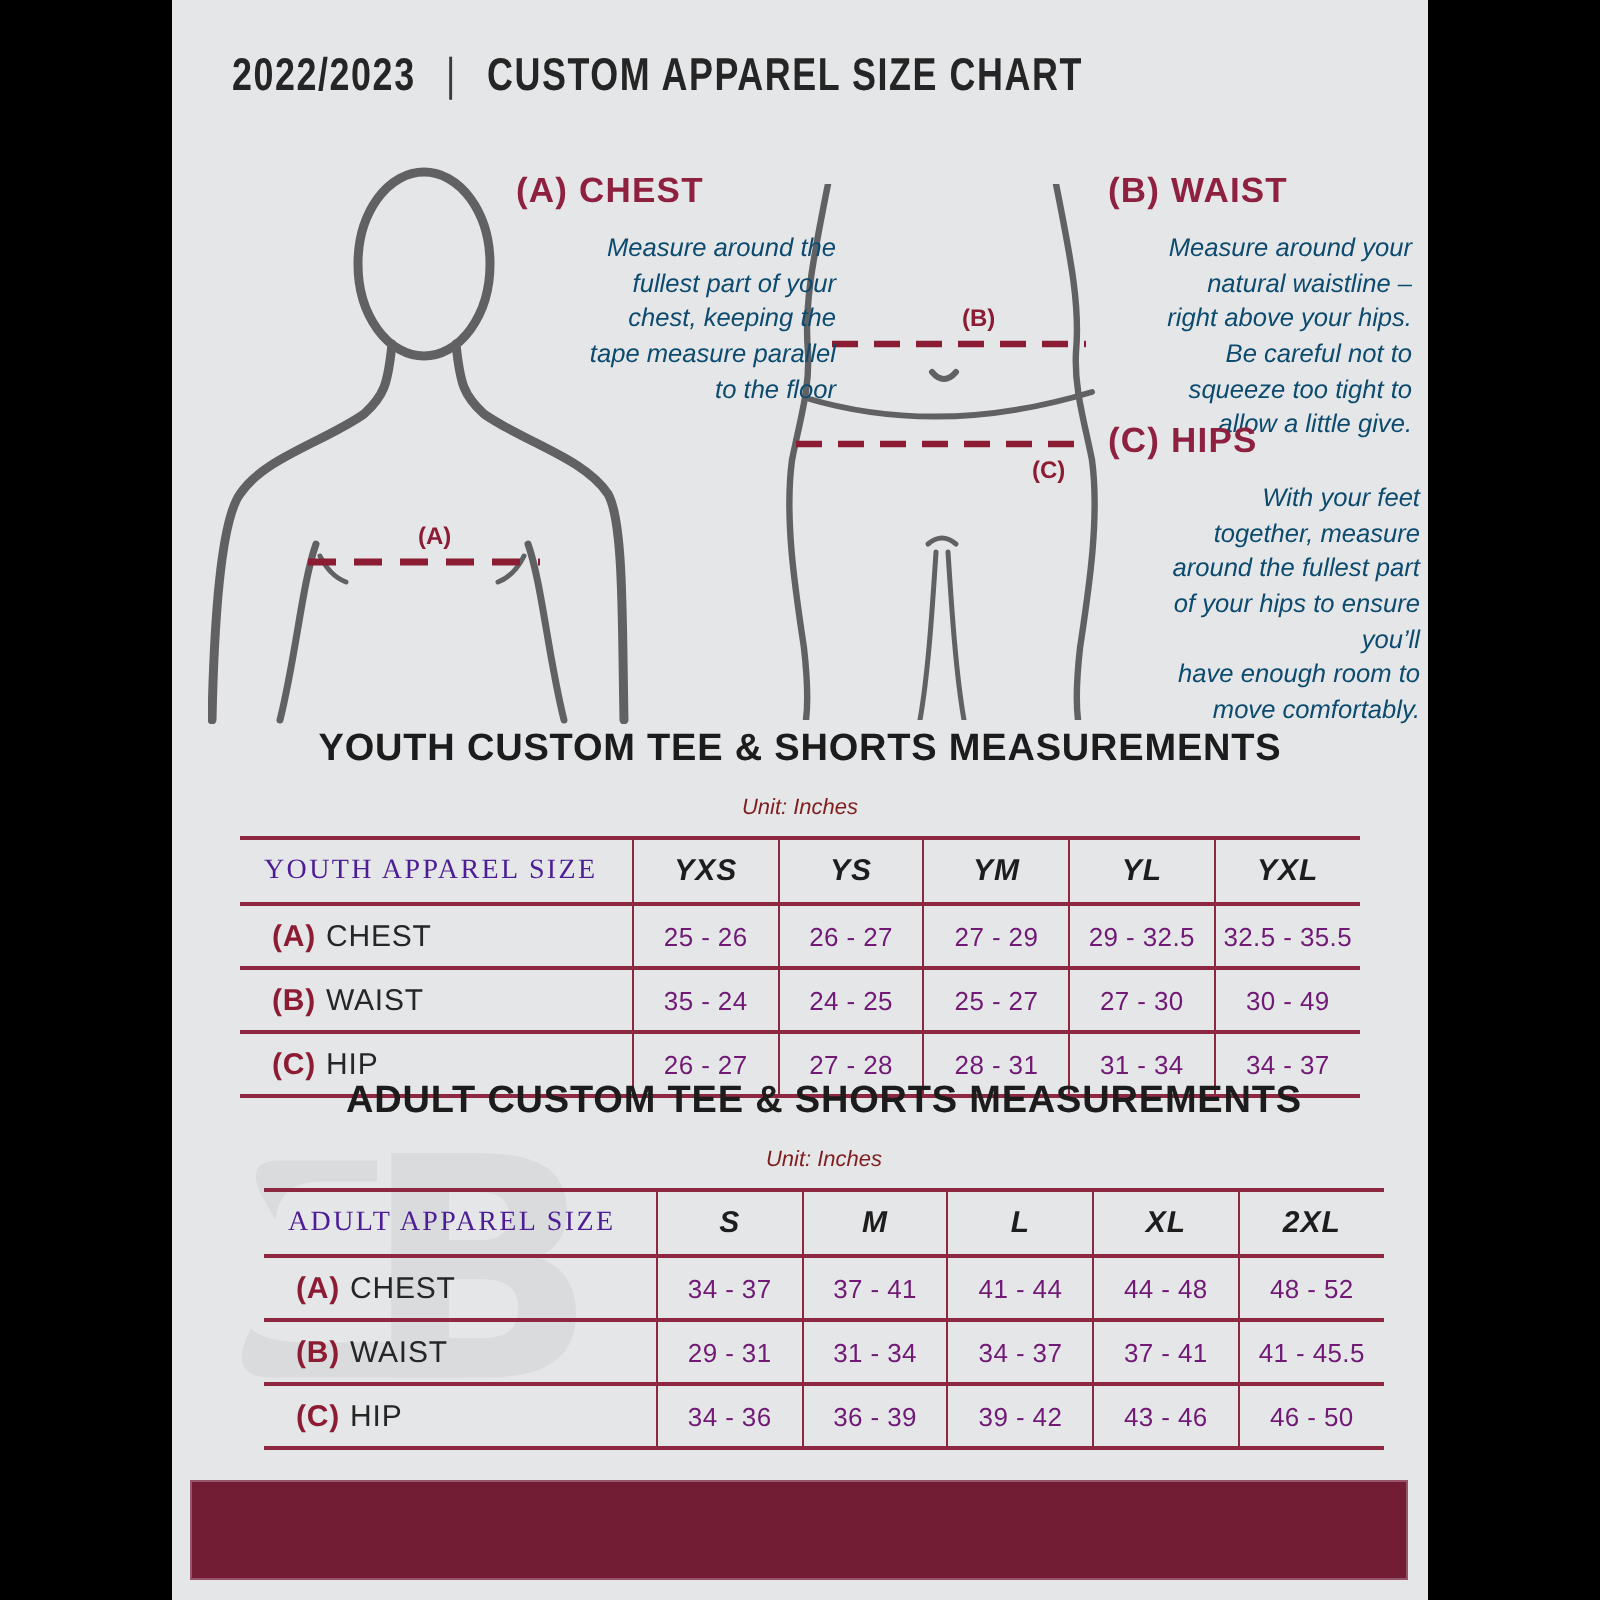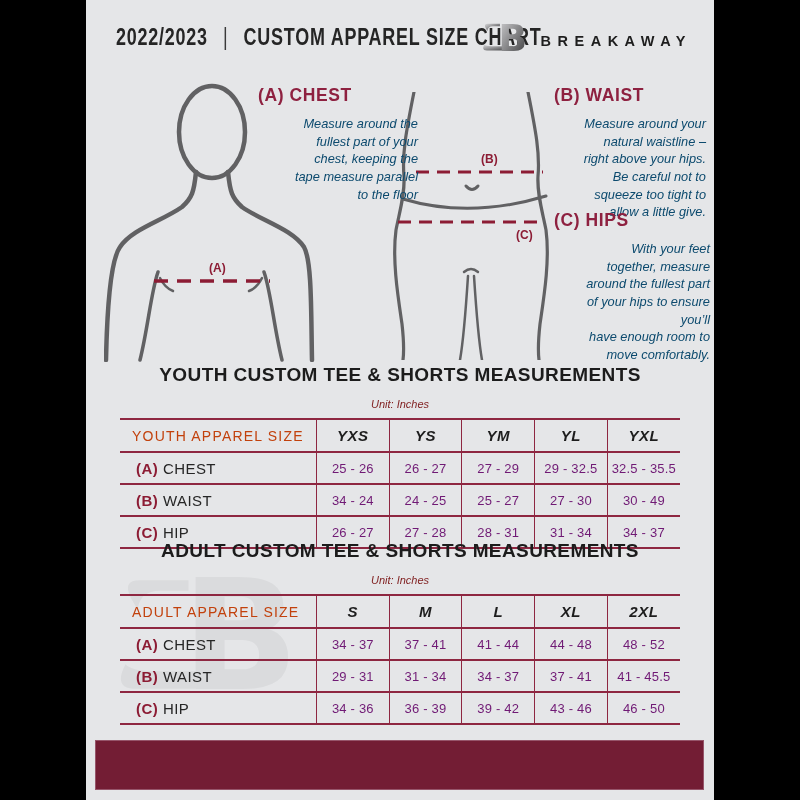--- a/index.html
+++ b/index.html
@@ -39,35 +39,35 @@
     font-size:12.8px;font-style:italic;color:#0c4a6e;line-height:1.38;
     white-space:pre-line;margin:0;text-align:right;
   }
   .guide-block{position:absolute;z-index:1;}
   .gb-chest{left:172px;top:85px;width:160px;}
   .gb-waist{left:468px;top:85px;width:152px;}
   .gb-hips{left:468px;top:210px;width:156px;}
   
   .tbl-section{position:absolute;left:0;width:100%;z-index:1;text-align:center;}
   .sec-youth{top:364px;}
-  .sec-adult{top:540px;}
+  .sec-adult{top:540px;padding-left:12px;}
   .tbl-title{font-size:19px;font-weight:bold;color:#1c1c1c;letter-spacing:0.4px;}
   .tbl-unit{font-size:11px;font-style:italic;color:#7f1d1d;margin-top:12px;}
   table.size-table{
     border-collapse:collapse;width:560px;margin:8px auto 0 auto;table-layout:fixed;
   }
   .size-table th,.size-table td{
     border:1.5px solid #8e2741;border-top-width:2px;border-bottom-width:2px;
     height:30px;padding:0;font-weight:normal;background:transparent;
   }
   .size-table tr>*:first-child{border-left:none;width:184px;text-align:left;}
   .size-table tr>*:last-child{border-right:none;}
   .size-table thead th{height:31px;}
   .corner-label{
-    font-size:14px;color:#c2410c;letter-spacing:1.2px;padding-left:12px !important;
+    font-size:14px;color:#4c1d95;letter-spacing:1.2px;padding-left:12px !important;font-family:Liberation Serif, serif;
   }
   .size-col{font-size:15px;font-weight:bold !important;color:#1d1d1d;text-align:center;letter-spacing:0.5px;font-style:italic;}
   .row-label{padding-left:16px !important;font-size:15px;color:#262626;letter-spacing:0.4px;}
   .row-label .key{font-weight:bold;color:#8c1c34;margin-right:5px;}
   .val{font-size:13px;color:#701a75;text-align:center;letter-spacing:0.2px;}
   
   .footer-bar{
     position:absolute;left:9px;top:740px;width:609px;height:50px;
     background:#731d34;border:1px solid #96556a;box-sizing:border-box;z-index:1;
   }
@@ -94,28 +94,20 @@
         <text x="42" y="74" font-size="88" font-weight="bold" font-family="DejaVu Sans, sans-serif">B</text>
       </g>
     </defs>
   </svg>
 
   <div class="hdr-title">
     <span>2022/2023</span>
     <span class="divider">|</span>
     <span>CUSTOM APPAREL SIZE CHART</span>
   </div>
-  <div class="brand">
-    <svg class="logo-svg" viewBox="0 0 120 90">
-      <g fill="url(#metalGrad)">
-          <use href="#bshape"></use>
-        </g>
-    </svg>
-    <span class="brand-name">BREAKAWAY</span>
-  </div>
 
   <svg class="fig fig-left" viewBox="0 0 212 282">
     <ellipse class="outline" cx="108" cy="52" rx="33" ry="46" stroke-width="4.5"></ellipse>
     <path class="outline" stroke-width="4.5" d="M 92,92 C 90,112 88,118 78,127 C 58,141 28,149 16,167 C 6,181 3,232 2,280"></path>
     <path class="outline" stroke-width="4.5" d="M 124,92 C 126,112 128,118 138,127 C 158,141 188,149 200,167 C 208,181 207,232 208,280"></path>
     <path class="outline" stroke-width="3.5" d="M 54,192 C 47,212 44,248 36,280"></path>
     <path class="outline" stroke-width="3.5" d="M 160,192 C 167,212 170,248 178,280"></path>
     <path class="outline" stroke-width="2.5" d="M 56,198 q 5,10 13,13"></path>
     <path class="outline" stroke-width="2.5" d="M 158,198 q -5,10 -13,13"></path>
     <path class="dashline" stroke-width="3.5" stroke-dasharray="14 9" d="M 50,201 H 166"></path>
@@ -189,21 +181,21 @@
         <tr>
           <td class="row-label"><span class="key">(A)</span><span>CHEST</span></td>
           <td class="val">25 - 26</td>
           <td class="val">26 - 27</td>
           <td class="val">27 - 29</td>
           <td class="val">29 - 32.5</td>
           <td class="val">32.5 - 35.5</td>
         </tr>
         <tr>
           <td class="row-label"><span class="key">(B)</span><span>WAIST</span></td>
-          <td class="val">34 - 24</td>
+          <td class="val">35 - 24</td>
           <td class="val">24 - 25</td>
           <td class="val">25 - 27</td>
           <td class="val">27 - 30</td>
           <td class="val">30 - 49</td>
         </tr>
         <tr>
           <td class="row-label"><span class="key">(C)</span><span>HIP</span></td>
           <td class="val">26 - 27</td>
           <td class="val">27 - 28</td>
           <td class="val">28 - 31</td>

